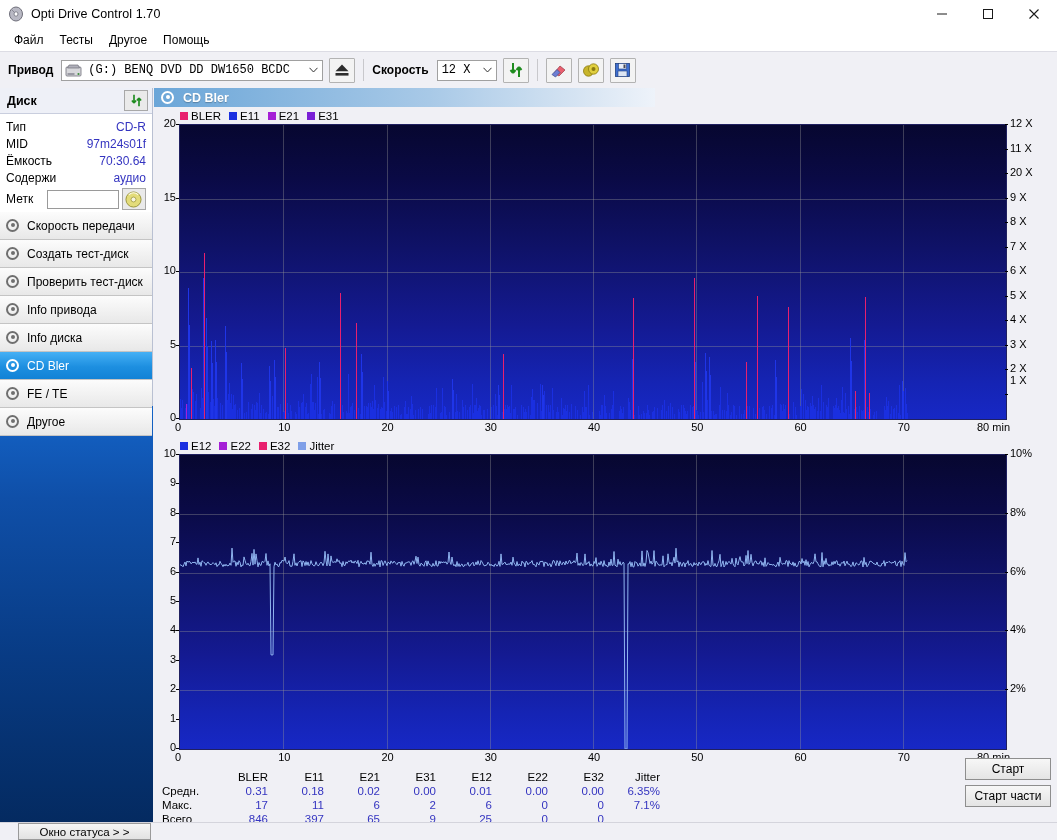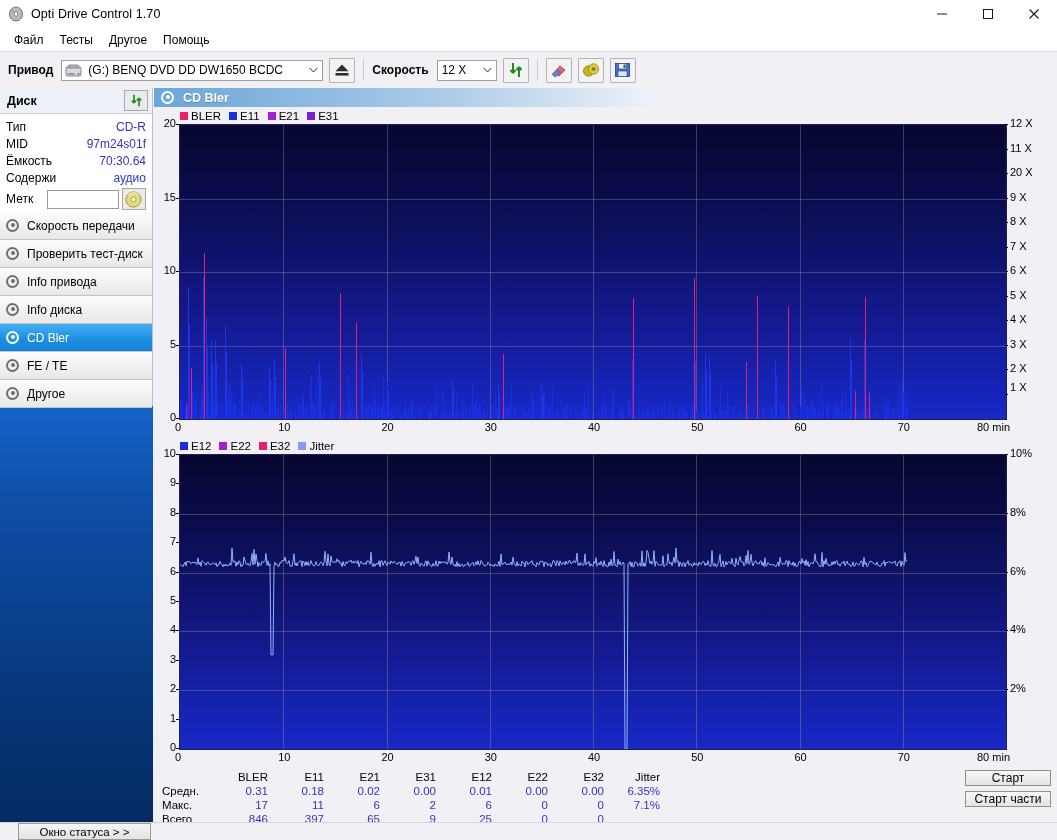--- a/index.html
+++ b/index.html
@@ -51,21 +51,21 @@
     background:#f0f0f5;
     border-top:1px solid #dcdce4;
     display:flex; align-items:center;
   }
   #toolbar .tlabel { font-size:12px; font-weight:bold; color:#000; margin-left:8px; margin-right:8px;}
   .combo {
     height:21px; background:#fff; border:1px solid #a0a0a0;
     display:flex; align-items:center; position:relative;
     font-size:12px; color:#000;
   }
-  .combo .cb-text { padding-left:4px; white-space:nowrap; }
+  .combo .cb-text { padding-left:4px; white-space:nowrap;font-family:Liberation Mono, monospace; }
   .combo .cb-arrow {
     position:absolute; right:0; top:0; width:17px; height:19px;
     display:flex; align-items:center; justify-content:center;
     font-size:8px; color:#444;
   }
   #drive-combo { width:262px; }
   #drive-combo .drv-ico { width:17px; height:15px; margin-left:3px; margin-right:2px; position:relative;}
   #speed-combo { width:60px; }
   .tbtn {
     width:26px; height:25px; border:1px solid #b3b3b3; background:#f3f3f3;
@@ -190,21 +190,21 @@
     text-align:right; color:#3434c0;
   }
   #stats th { color:#000; }
   #stats td.rowhead, #stats th.rowhead {
     text-align:left; color:#000; width:56px; padding-left:6px;
   }
   #stats .colw { width:56px; }
 
   #action-buttons { position:absolute; right:6px; bottom:12px; width:86px; }
   .abtn {
-    width:86px; height:16px; border:1px solid #8e8e8e;
+    width:86px; height:22px; border:1px solid #8e8e8e;
     background:linear-gradient(to bottom,#f7f7f7 0%,#e4e4e4 100%);
     display:flex; align-items:center; justify-content:center;
     font-size:12px; color:#000; margin-bottom:5px;
   }
 
   
   #statusbar {
     position:absolute; left:0; bottom:0; width:1057px; height:18px;
     background:#f0f0f5; border-top:1px solid #d4d4dc;
   }
@@ -363,20 +363,27 @@
       </div>
     </div>
 
     <div class="navlist">
       <div class="navitem">
         <span class="cdico">
             <span class="disc"></span>
             <span class="hub"></span>
           </span>
         <span class="ni-label">Скорость передачи</span>
+      </div>
+      <div class="navitem">
+        <span class="cdico">
+            <span class="disc"></span>
+            <span class="hub"></span>
+          </span>
+        <span class="ni-label">Создать тест-диск</span>
       </div>
       <div class="navitem">
         <span class="cdico">
             <span class="disc"></span>
             <span class="hub"></span>
           </span>
         <span class="ni-label">Проверить тест-диск</span>
       </div>
       <div class="navitem">
         <span class="cdico">
@@ -962,21 +969,21 @@
     <div class="axis-lbl" style="right: 881px; top: 301px;">0</div>
         <div class="tickmark" style="left: 22px; top: 308px; width: 3px; height: 1px;"></div>
         <div class="axis-lbl" style="right: 881px; top: 227.5px;">5</div>
         <div class="tickmark" style="left: 22px; top: 235px; width: 3px; height: 1px;"></div>
         <div class="axis-lbl" style="right: 881px; top: 154px;">10</div>
         <div class="tickmark" style="left: 22px; top: 161px; width: 3px; height: 1px;"></div>
         <div class="axis-lbl" style="right: 881px; top: 80.5px;">15</div>
         <div class="tickmark" style="left: 22px; top: 88px; width: 3px; height: 1px;"></div>
         <div class="axis-lbl" style="right: 881px; top: 7px;">20</div>
         <div class="tickmark" style="left: 22px; top: 14px; width: 3px; height: 1px;"></div>
-        <div class="axis-lbl" style="left: 856px; top: 271px;">1 X</div>
+        <div class="axis-lbl" style="left: 856px; top: 264px;">1 X</div>
         <div class="tickmark" style="left: 851px; top: 284px; width: 3px; height: 1px;"></div>
         <div class="axis-lbl" style="left: 856px; top: 252px;">2 X</div>
         <div class="tickmark" style="left: 851px; top: 259px; width: 3px; height: 1px;"></div>
         <div class="axis-lbl" style="left: 856px; top: 227.5px;">3 X</div>
         <div class="tickmark" style="left: 851px; top: 235px; width: 3px; height: 1px;"></div>
         <div class="axis-lbl" style="left: 856px; top: 203px;">4 X</div>
         <div class="tickmark" style="left: 851px; top: 210px; width: 3px; height: 1px;"></div>
         <div class="axis-lbl" style="left: 856px; top: 178.5px;">5 X</div>
         <div class="tickmark" style="left: 851px; top: 186px; width: 3px; height: 1px;"></div>
         <div class="axis-lbl" style="left: 856px; top: 154px;">6 X</div>

